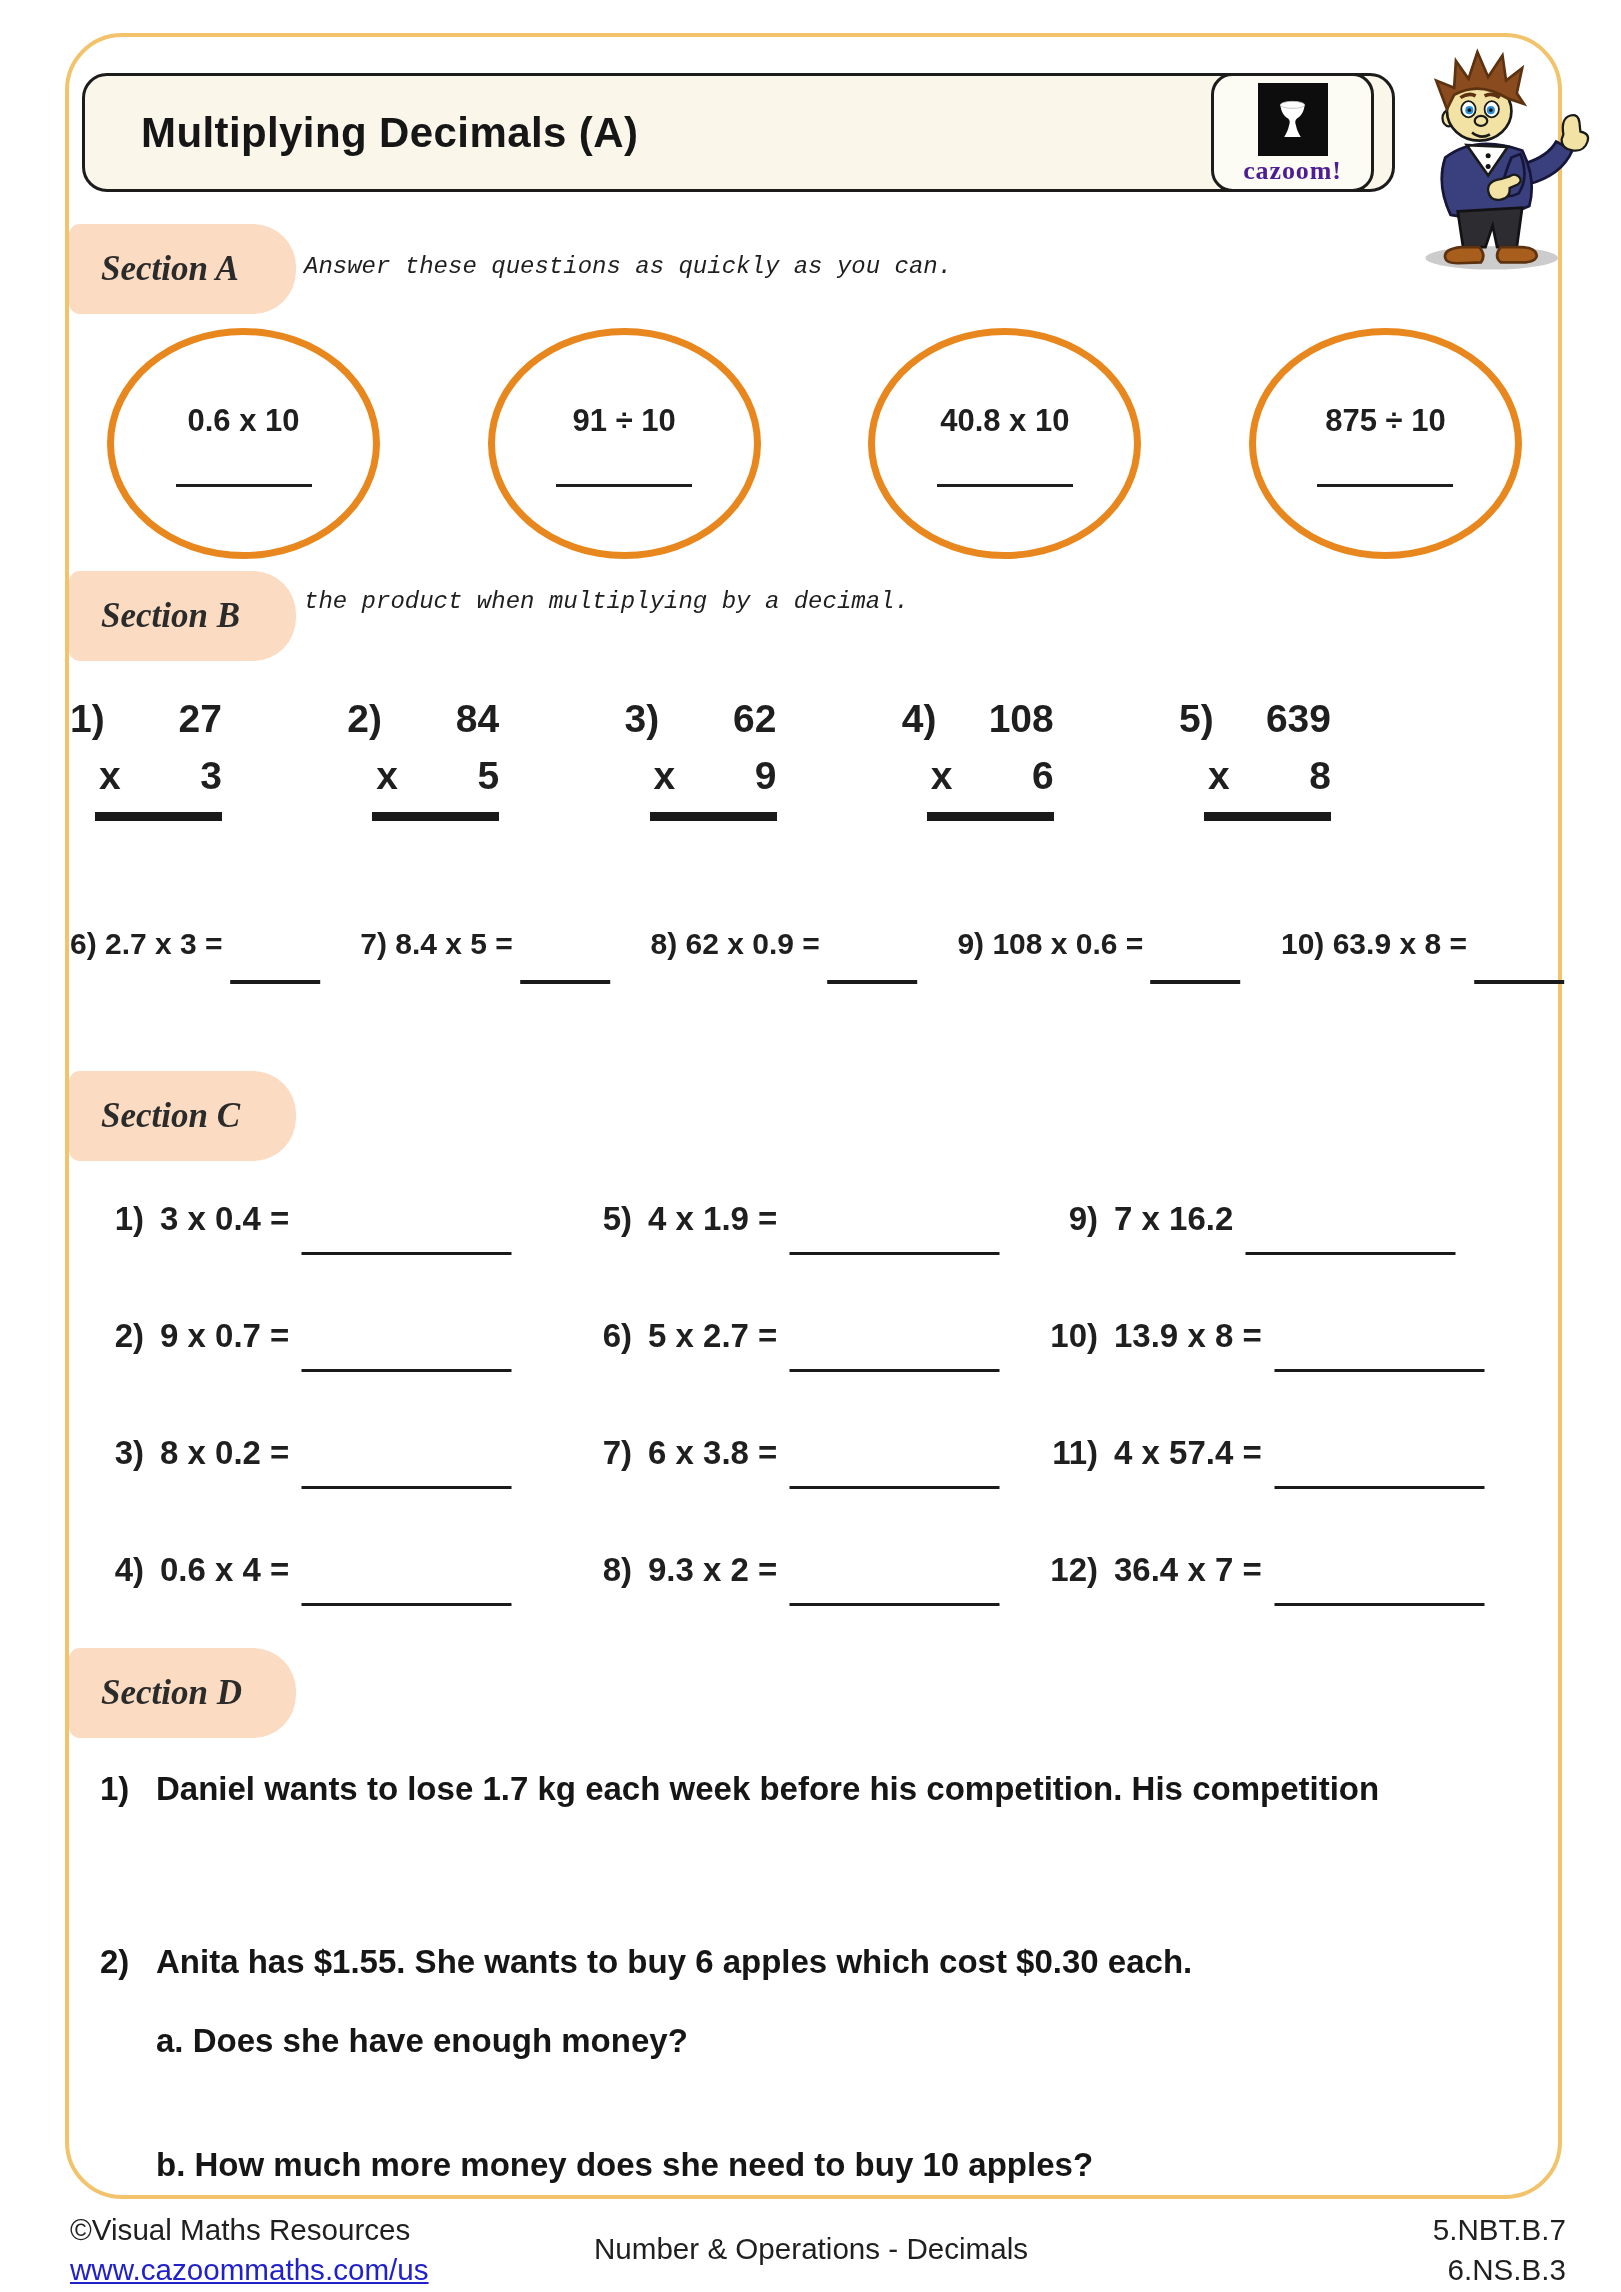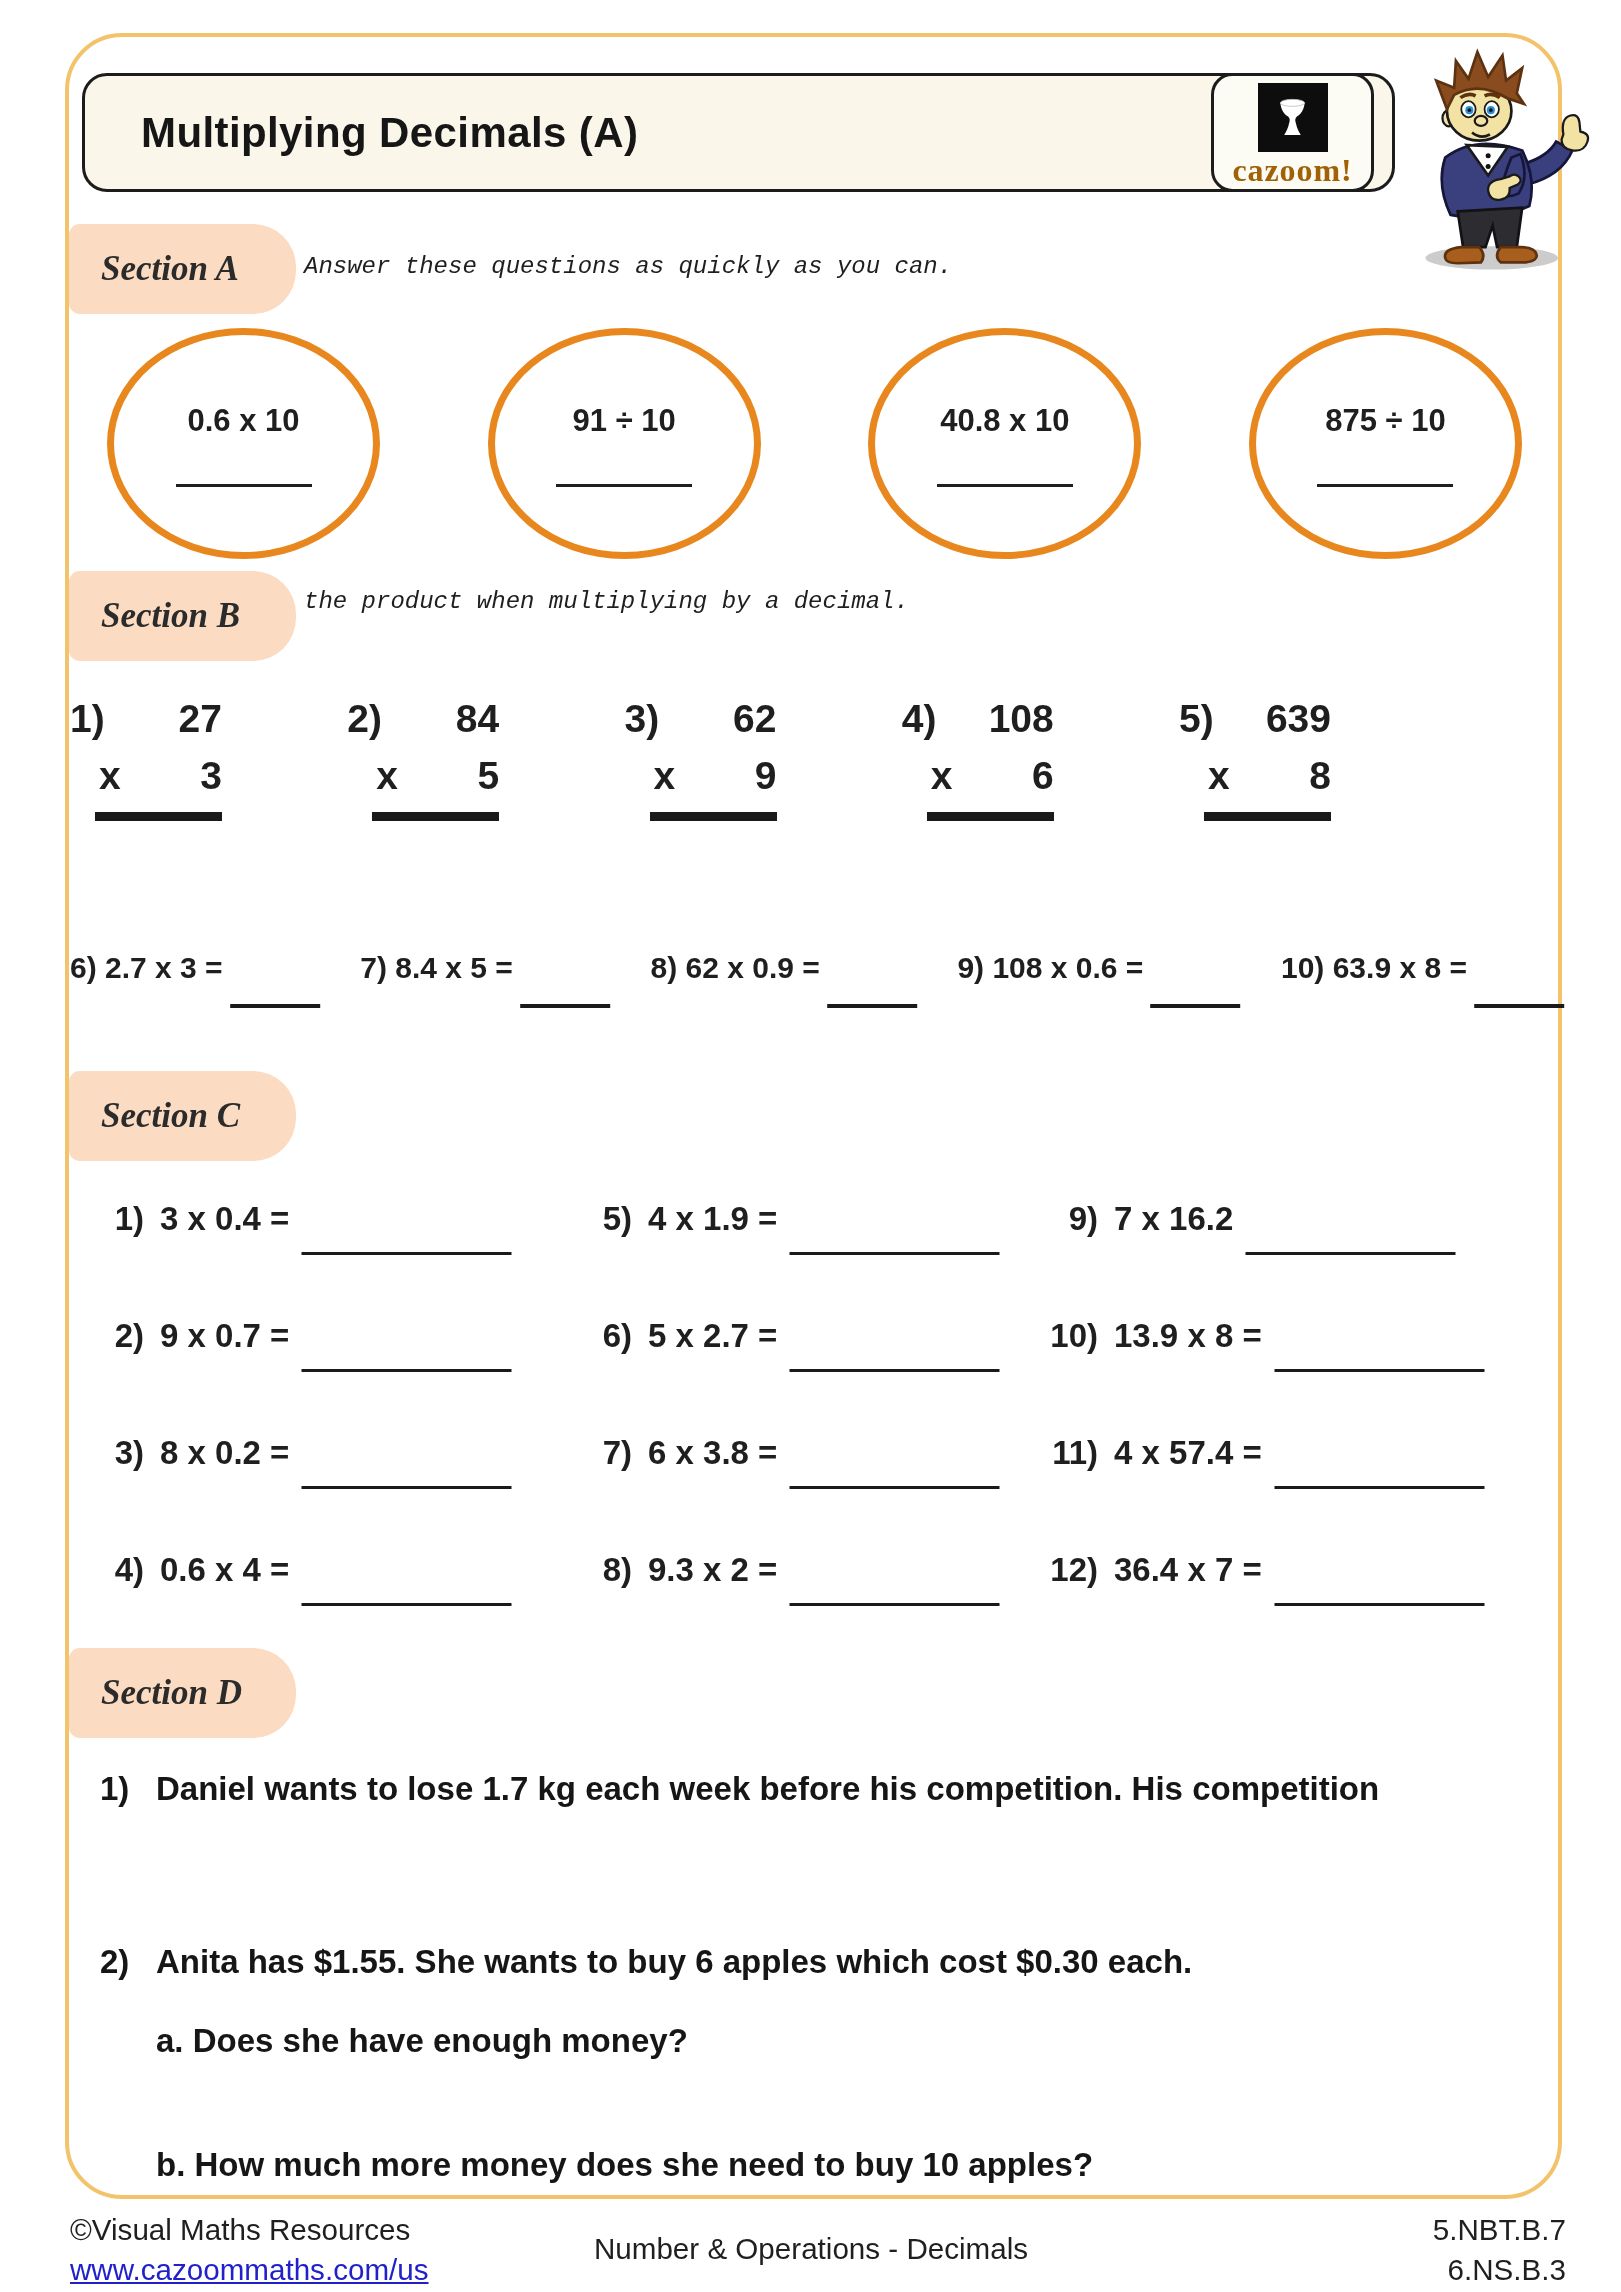--- a/index.html
+++ b/index.html
@@ -42,22 +42,22 @@
     box-sizing:border-box;
     display:flex; flex-direction:column; align-items:center;
   }
   .logo-square {
     margin-top:7.2px; width:70px; height:73px;
     background:#0d0d0d;
     display:flex; align-items:center; justify-content:center;
   }
   .logo-word {
     font-family:"Liberation Serif", serif;
-    font-weight:bold; font-size:32px; letter-spacing:0.9px;
-    color:#a16207; margin-top:0;
+    font-weight:bold; font-size:26px; letter-spacing:0.9px;
+    color:#4c1d95; margin-top:0;
   }
   .mascot { position:absolute; left:1386px; top:43px; }
   
   .section-label {
     position:absolute; left:69px;
     width:227px; height:90px;
     background:#fbdcc2;
     border-radius:10.7px 43px 43px 10.7px;
     display:flex; align-items:center;
     padding-left:32px; box-sizing:border-box;
@@ -99,21 +99,21 @@
   .vp { width:152px; font-weight:bold; font-size:39px; }
   .vp-row { display:flex; }
   .vp-num { width:52px; }
   .vp-top { flex:1; text-align:right; }
   .vp-row2 { display:flex; margin-top:12.5px; }
   .vp-op { margin-left:29px; }
   .vp-bot { flex:1; text-align:right; }
   .vp-line { margin-top:14.3px; margin-left:25px; width:127px; height:9px; background:#1a1a1a; }
   
   .ips {
-    position:absolute; left:70px; top:951px; width:1487px;
+    position:absolute; left:70px; top:927px; width:1487px;
     display:flex; justify-content:space-between;
     font-size:30px; font-weight:bold; white-space:nowrap;
   }
   .ip-line {
     display:inline-block; width:90px; height:0;
     border-bottom:4.5px solid #1a1a1a;
     transform:translate(7.2px,30px);
   }
   
   .cgrid {

